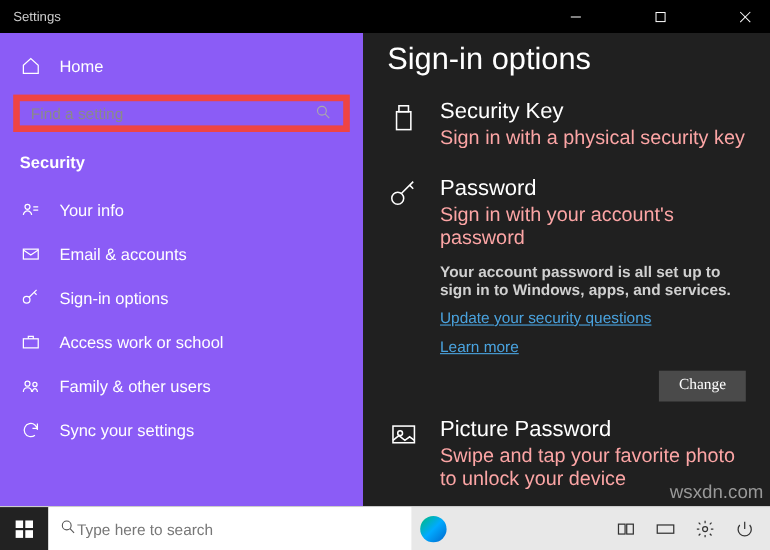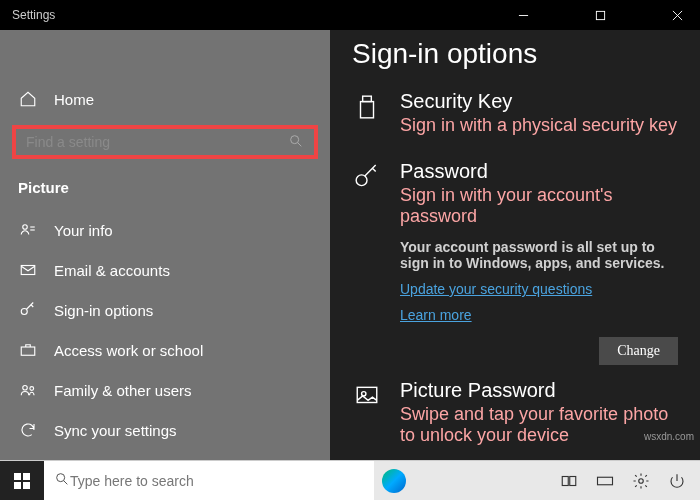--- a/index.html
+++ b/index.html
@@ -13,30 +13,30 @@
   
   .titlebar {
     height: 30px; display: flex; align-items: center;
     background: #000; color: #ccc; font-size: 12px; gap: 32px;
   }
   .titlebar .title { padding-left: 12px; flex: 1; }
   .win-btn { width: 45px; height: 30px; display:flex; align-items:center; justify-content:center; font-size:12px; }
   .win-btn svg { width: 11px; height: 11px; stroke: #fff; fill:none; stroke-width:1; }
   
   .body { flex:1; display:flex; min-height:0; }
-  .sidebar { width: 330px; background:#737373; padding: 10px 0; display:flex; flex-direction:column;justify-content:flex-end; }
+  .sidebar { width: 330px; background:#8b5cf6; padding: 10px 0; display:flex; flex-direction:column; }
   .home-row, .nav-row {
     display:flex; align-items:center; gap:16px;
     padding: 10px 18px; font-size:15px; color:#fff;
   }
   .home-row .icon, .nav-row .icon { width:20px; height:20px; display:flex;align-items:center;justify-content:center; }
   .icon svg { width:18px; height:18px; stroke:#fff; fill:none; stroke-width:1.5; }
   .search-box {
     margin: 6px 12px 14px 12px; height:34px;
-    border:4px solid #ef4444; display:flex; align-items:center;
+    border:6px solid #ef4444; display:flex; align-items:center;
     padding:0 10px; color:#aaa; font-size:14px;
   }
   .search-box input {
     flex:1; background:transparent; border:none; outline:none; color:#fff; font-size:14px;
   }
   .search-box input::placeholder{color:#8a8a8a;}
   .search-box .mag svg{width:16px;height:16px;stroke:#aaa;fill:none;stroke-width:1.5;}
   .section-header { padding: 6px 18px 14px 18px; font-size:15px; font-weight:600; }
   .nav-row { cursor:default; }
   
@@ -66,21 +66,21 @@
     flex:0 0 330px; height:40px; background:#fff; display:flex; align-items:center;
     padding:0 10px; gap:0; color:#555; font-size:14px;
   }
   .tb-search svg{width:16px;height:16px;stroke:#555;fill:none;stroke-width:1.5;}
   .tb-search input{flex:1;border:none;outline:none;font-size:14px;color:#333;}
   .tb-search input::placeholder{color:#777;}
   .tb-right { margin-left:auto; display:flex; align-items:center; gap:6px; padding-right:8px;}
   .tb-ic { width:30px; height:30px; display:flex;align-items:center;justify-content:center;}
   .tb-ic svg{width:18px;height:18px;stroke:#333;fill:none;stroke-width:1.5;}
   .edge-circle{width:24px;height:24px;border-radius:50%;background:linear-gradient(135deg,#0b7  0%,#0af 50%,#06c 100%);}
-  .watermark{position:absolute;right:6px;bottom:58px;color:#999;font-size:10px;}
+  .watermark{position:absolute;right:6px;bottom:42px;color:#999;font-size:17px;}
 </style>
 </head>
 <body>
 
 <div class="window">
 
   <div class="titlebar">
     <div class="title">Settings</div>
     <div class="win-btn">
         <svg viewBox="0 0 12 12">
@@ -111,21 +111,21 @@
           </span>
         <span>Home</span>
       </div>
       <div class="search-box">
         <input placeholder="Find a setting" style="">
         <span class="mag"><svg viewBox="0 0 24 24">
               <circle cx="10" cy="10" r="6"></circle>
               <line x1="20" y1="20" x2="14.5" y2="14.5"></line>
             </svg></span>
       </div>
-      <div class="section-header">Picture</div>
+      <div class="section-header">Security</div>
 
       <div class="nav-row">
         <span class="icon">
             <svg viewBox="0 0 24 24">
               <circle cx="8" cy="8" r="3"></circle>
               <path d="M3 18c0-3 3-5 5-5s5 2 5 5"></path>
               <line x1="15" y1="8" x2="21" y2="8"></line>
               <line x1="15" y1="12" x2="21" y2="12"></line>
             </svg>
           </span>

